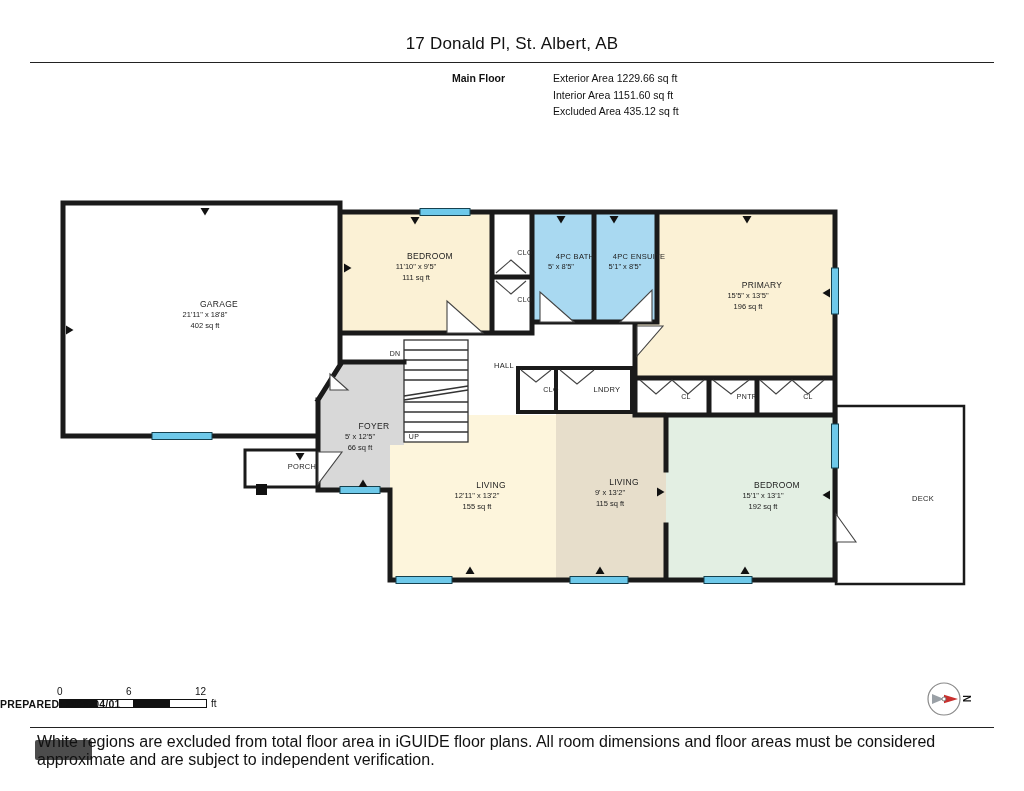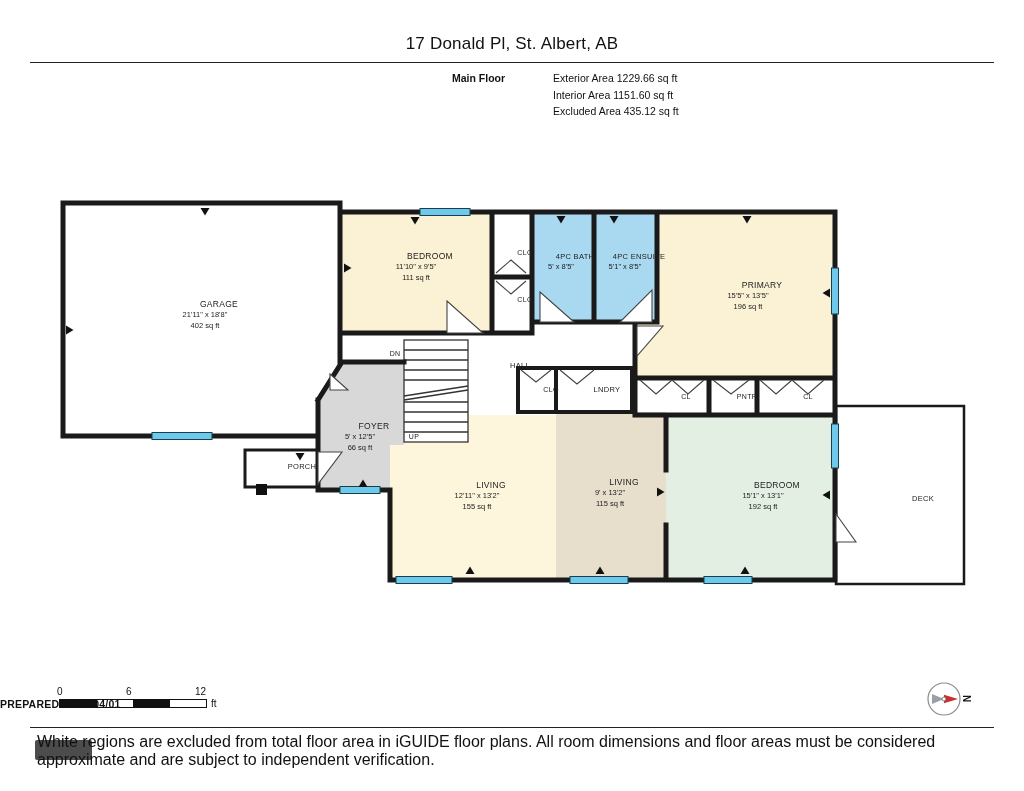--- a/index.html
+++ b/index.html
@@ -162,21 +162,21 @@
   </div>
   <div class="rl sm" style="left:625px;top:262px">
     <div class="nm">4PC ENSUITE</div>
       <div class="sub">5'1" x 8'5"</div>
   </div>
   <div class="rl" style="left:748px;top:296px">
     <div class="nm">PRIMARY</div>
       <div class="sub">15'5" x 13'5"</div>
       <div class="sub">196 sq ft</div>
   </div>
-  <div class="rl sm" style="left:506px;top:366px">
+  <div class="rl sm" style="left:490px;top:366px">
     <div class="nm">HALL</div>
   </div>
   <div class="rl xs" style="left:537px;top:390px">
     <div class="nm">CLO</div>
   </div>
   <div class="rl sm" style="left:593px;top:390px">
     <div class="nm">LNDRY</div>
   </div>
   <div class="rl xs" style="left:672px;top:397px">
     <div class="nm">CL</div>

